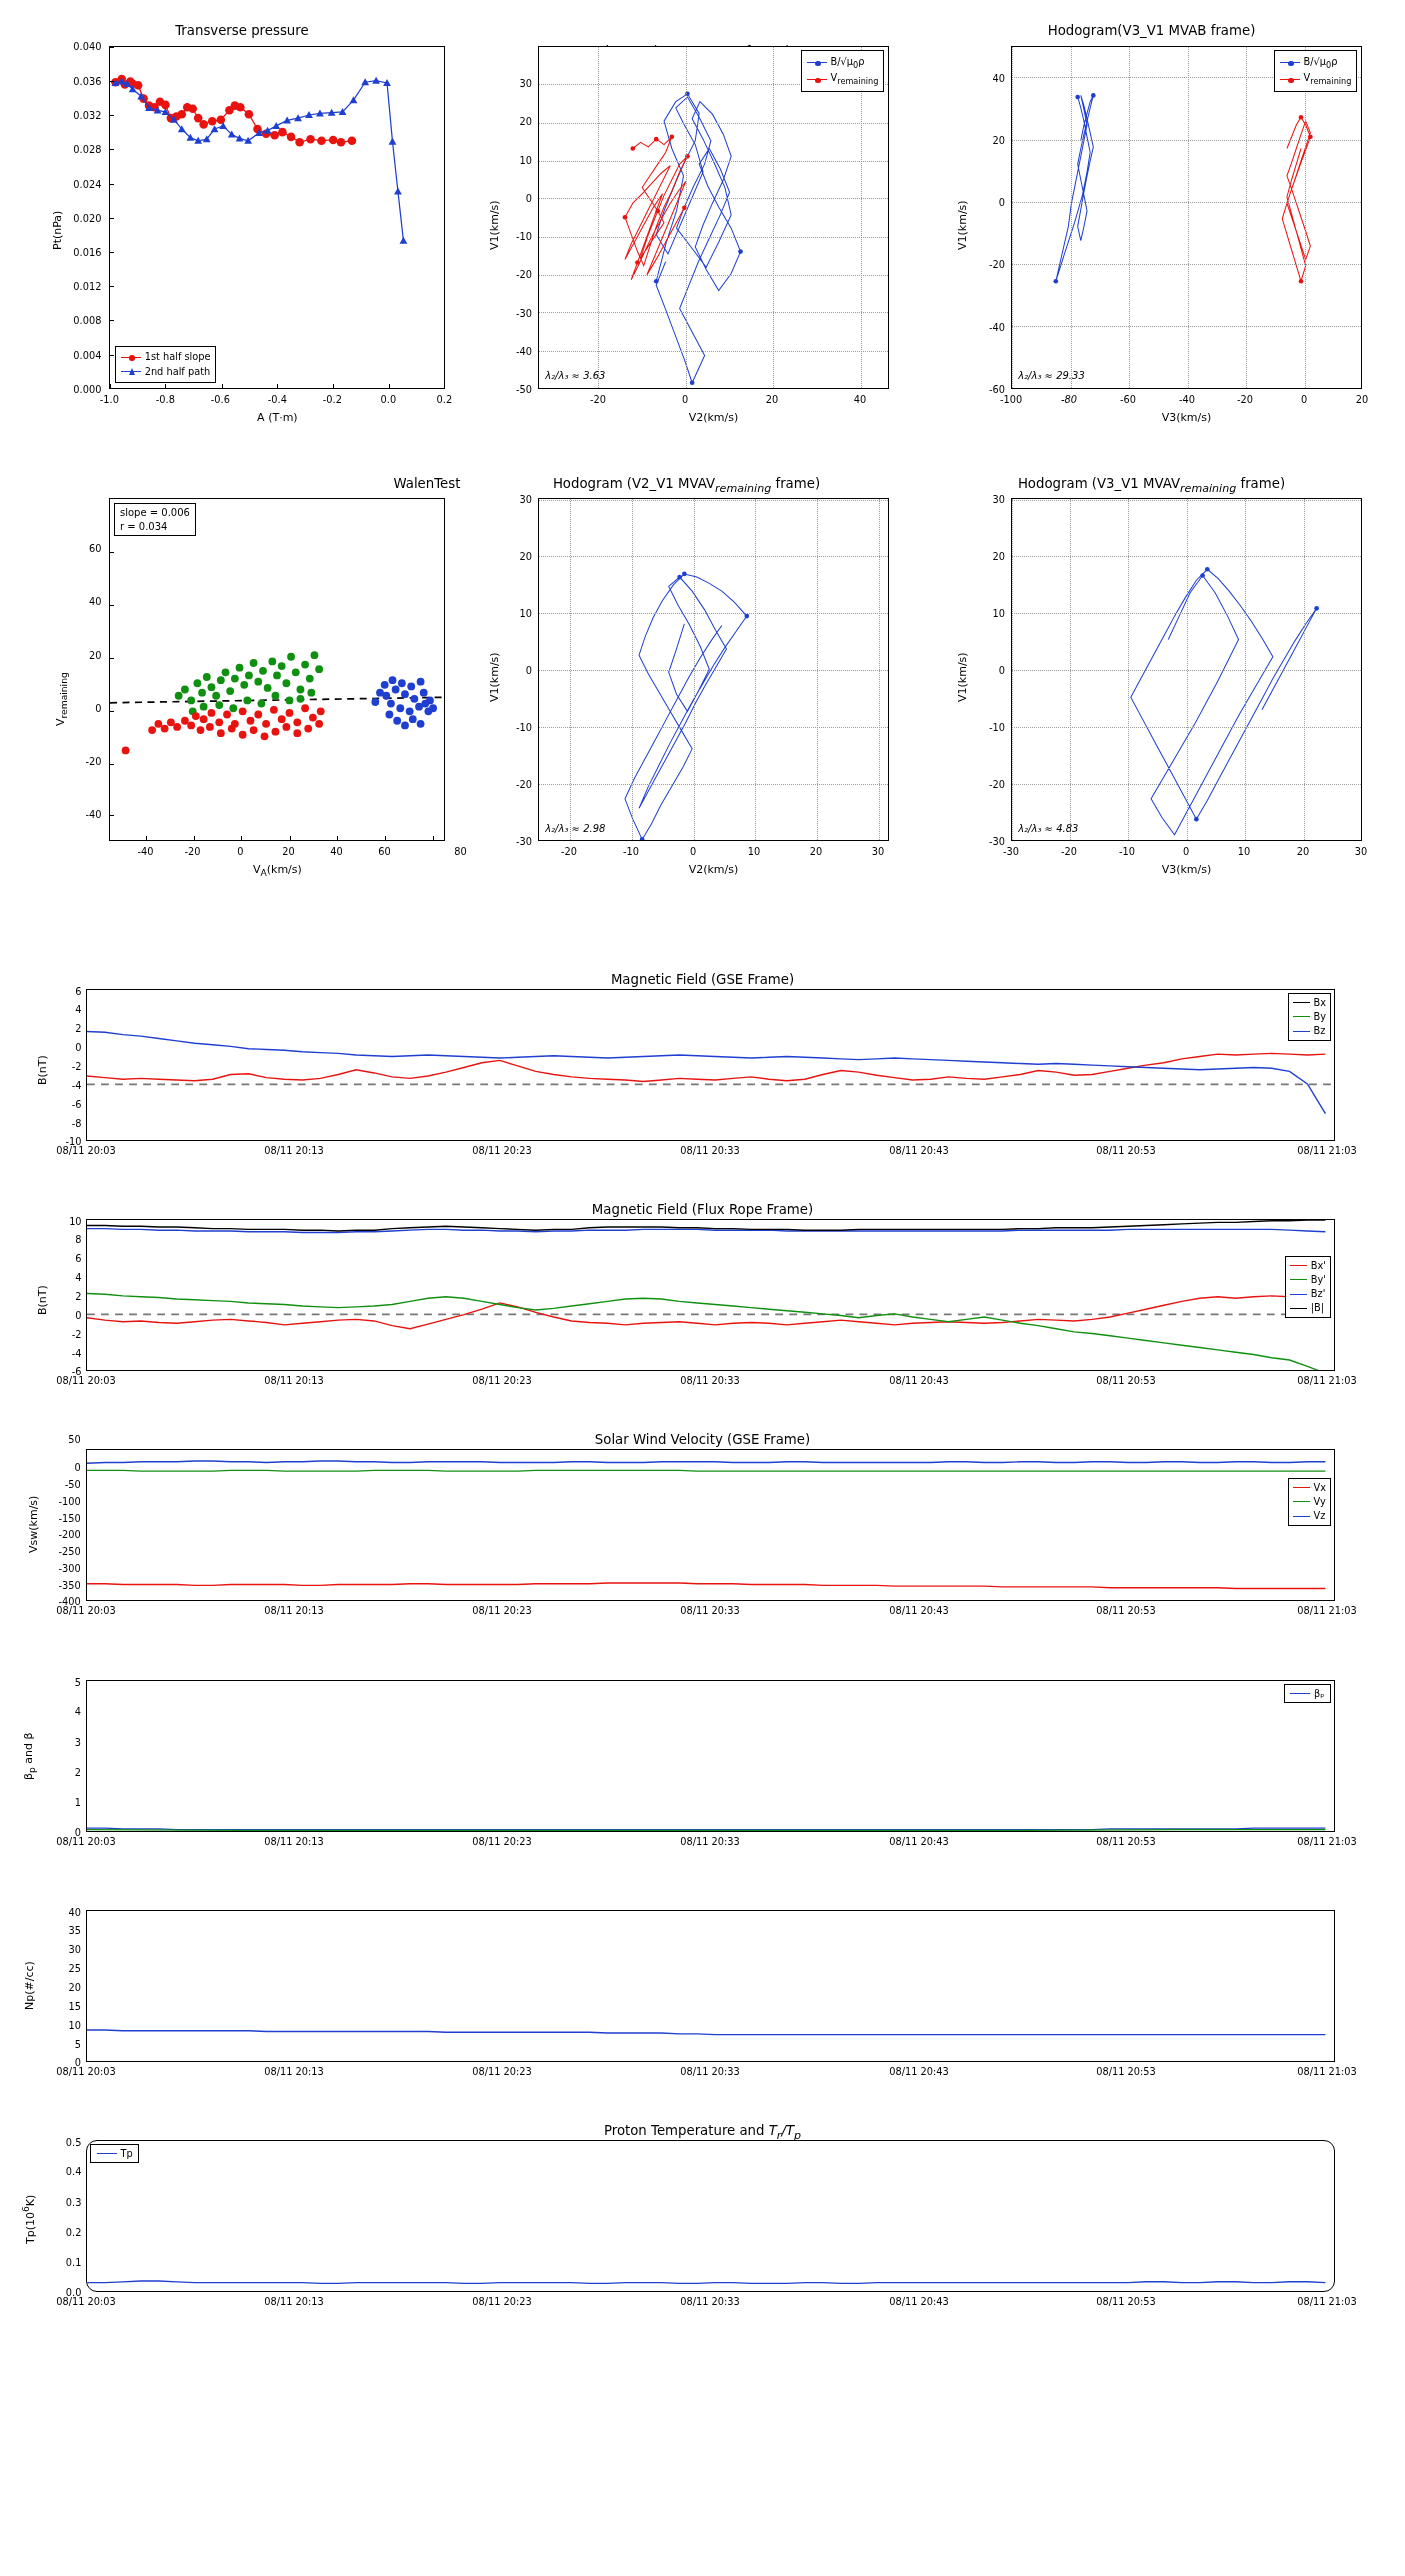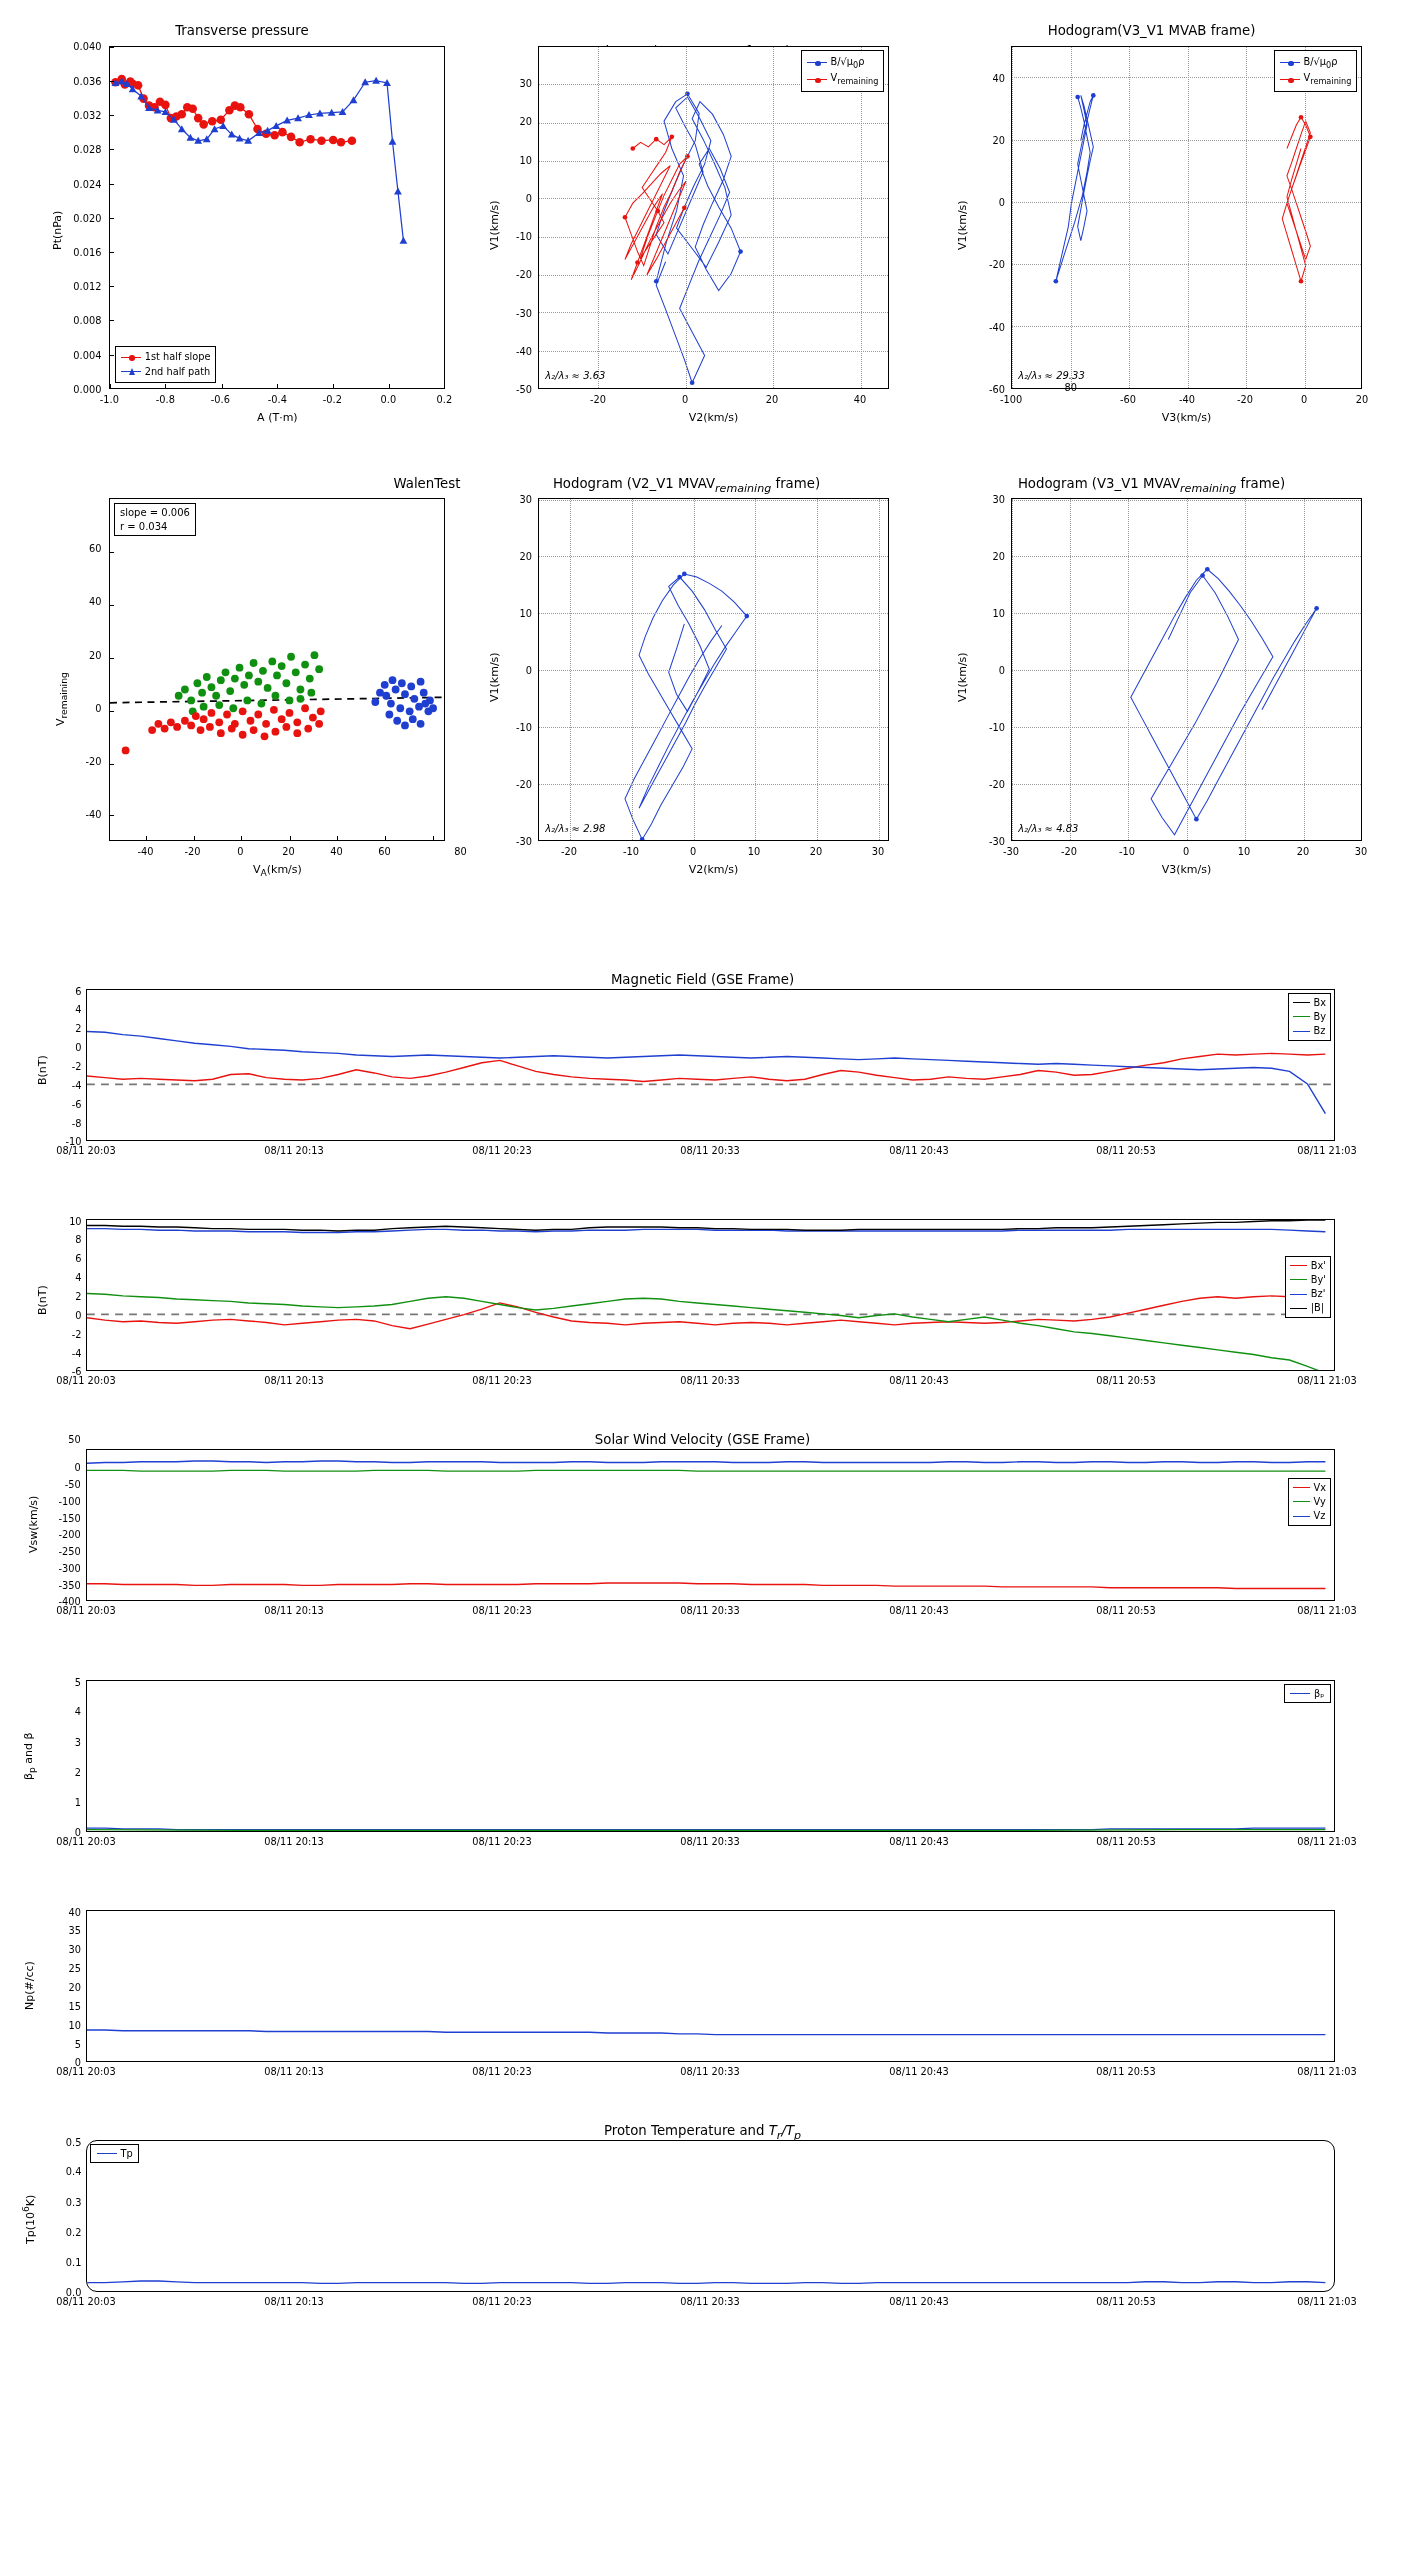--- a/index.html
+++ b/index.html
@@ -283,21 +283,21 @@
       </div>
       <div class="annot" style="left:6.2px;bottom:6.2px;">λ₂/λ₃ ≈ 29.33</div>
     </div>
     <div class="ticky" style="left:0px;top:373px;width:80px;">-60</div>
     <div class="ticky" style="left:0px;top:311px;width:80px;">-40</div>
     <div class="ticky" style="left:0px;top:248px;width:80px;">-20</div>
     <div class="ticky" style="left:0px;top:186px;width:80px;">0</div>
     <div class="ticky" style="left:0px;top:124px;width:80px;">20</div>
     <div class="ticky" style="left:0px;top:62px;width:80px;">40</div>
     <div class="tickx" style="left:86px;top:378px;">-100</div>
-    <div class="tickx" style="left:144px;top:366px;">-80</div>
+    <div class="tickx" style="left:144px;top:378px;font-style:italic;">-80</div>
     <div class="tickx" style="left:203px;top:378px;">-60</div>
     <div class="tickx" style="left:262px;top:378px;">-40</div>
     <div class="tickx" style="left:320px;top:378px;">-20</div>
     <div class="tickx" style="left:379px;top:378px;">0</div>
     <div class="tickx" style="left:437px;top:378px;">20</div>
     <div class="xlabel" style="left:86px;top:395px;width:351px;">V3(km/s)</div>
     <div class="ylabel" style="left:31px;top:234px;">V1(km/s)</div>
   </div>
 
   <div class="panel" style="left:23.4px;top:468px;width:437px;height:422px;">
@@ -578,20 +578,21 @@
     <div class="tickx" style="left:294px;top:173px;">08/11 20:13</div>
     <div class="tickx" style="left:502px;top:173px;">08/11 20:23</div>
     <div class="tickx" style="left:710px;top:173px;">08/11 20:33</div>
     <div class="tickx" style="left:919px;top:173px;">08/11 20:43</div>
     <div class="tickx" style="left:1126px;top:173px;">08/11 20:53</div>
     <div class="tickx" style="left:1327px;top:173px;">08/11 21:03</div>
     <div class="ylabel" style="left:36px;top:113px;">B(nT)</div>
   </div>
 
   <div class="tsrow" style="left:0;top:1202px;width:1405px;height:203px;">
+    <div class="title" style="top:0px;">Magnetic Field (Flux Rope Frame)</div>
     <div class="axes" style="left:86px;top:17px;width:1249px;height:152px;">
       <svg width="1247" height="151" viewBox="0 0 1598 193" preserveAspectRatio="none">
         <line x1="0" y1="120.6" x2="1598" y2="120.6" stroke="#777" stroke-width="2" stroke-dasharray="10,8"></line>
         <polyline fill="none" stroke="#e8130f" stroke-width="1.8" points="0,125 23,128 46,130 69,129 92,131 115,132 138,130 161,128 184,127 207,129 230,131 253,134 276,132 299,130 322,128 345,127 368,129 391,135 414,139 437,133 460,127 483,121 506,114 529,106 552,111 575,118 598,124 621,129 644,131 667,132 690,134 713,132 736,131 759,130 782,132 805,134 828,132 851,131 874,132 897,134 920,132 943,130 966,128 989,130 1012,132 1035,134 1058,132 1081,131 1104,130 1127,131 1150,132 1173,131 1196,129 1219,127 1242,128 1265,129 1288,127 1311,124 1334,119 1357,114 1380,109 1403,104 1426,100 1449,98 1472,100 1495,98 1518,97 1541,98 1564,100 1587,98"></polyline>
         <polyline fill="none" stroke="#109010" stroke-width="1.8" points="0,94 23,95 46,97 69,98 92,99 115,101 138,102 161,103 184,104 207,106 230,107 253,108 276,110 299,111 322,112 345,111 368,110 391,108 414,104 437,100 460,98 483,100 506,104 529,108 552,112 575,115 598,113 621,110 644,107 667,104 690,101 713,100 736,101 759,104 782,106 805,108 828,110 851,112 874,114 897,116 920,118 943,120 966,122 989,125 1012,122 1035,120 1058,124 1081,127 1104,130 1127,127 1150,124 1173,128 1196,132 1219,135 1242,139 1265,143 1288,145 1311,148 1334,151 1357,154 1380,157 1403,160 1426,163 1449,166 1472,169 1495,172 1518,176 1541,179 1564,187 1587,196"></polyline>
         <polyline fill="none" stroke="#1f3fd0" stroke-width="1.8" points="0,11 23,11 46,12 69,12 92,13 115,13 138,14 161,14 184,14 207,15 230,15 253,15 276,16 299,16 322,16 345,15 368,15 391,14 414,13 437,12 460,12 483,13 506,13 529,14 552,14 575,15 598,14 621,14 644,13 667,13 690,13 713,12 736,12 759,12 782,12 805,13 828,13 851,13 874,13 897,14 920,14 943,14 966,14 989,14 1012,14 1035,14 1058,14 1081,14 1104,14 1127,14 1150,14 1173,14 1196,13 1219,13 1242,13 1265,13 1288,13 1311,13 1334,12 1357,12 1380,12 1403,12 1426,12 1449,12 1472,12 1495,12 1518,12 1541,13 1564,14 1587,15"></polyline>
         <polyline fill="none" stroke="#000000" stroke-width="1.8" points="0,7 23,7 46,8 69,8 92,9 115,9 138,10 161,11 184,11 207,12 230,12 253,12 276,13 299,13 322,14 345,13 368,13 391,11 414,10 437,9 460,8 483,9 506,10 529,11 552,12 575,13 598,12 621,12 644,10 667,9 690,9 713,9 736,9 759,10 782,10 805,11 828,11 851,12 874,12 897,12 920,13 943,13 966,13 989,12 1012,12 1035,12 1058,12 1081,12 1104,12 1127,12 1150,12 1173,12 1196,11 1219,11 1242,10 1265,10 1288,10 1311,9 1334,8 1357,7 1380,6 1403,5 1426,4 1449,3 1472,3 1495,2 1518,1 1541,1 1564,0 1587,0"></polyline>
       </svg>
       <div class="legend" style="right:3.1px;top:36px;padding:1.6px 3.9px;">
         <div class="row">

